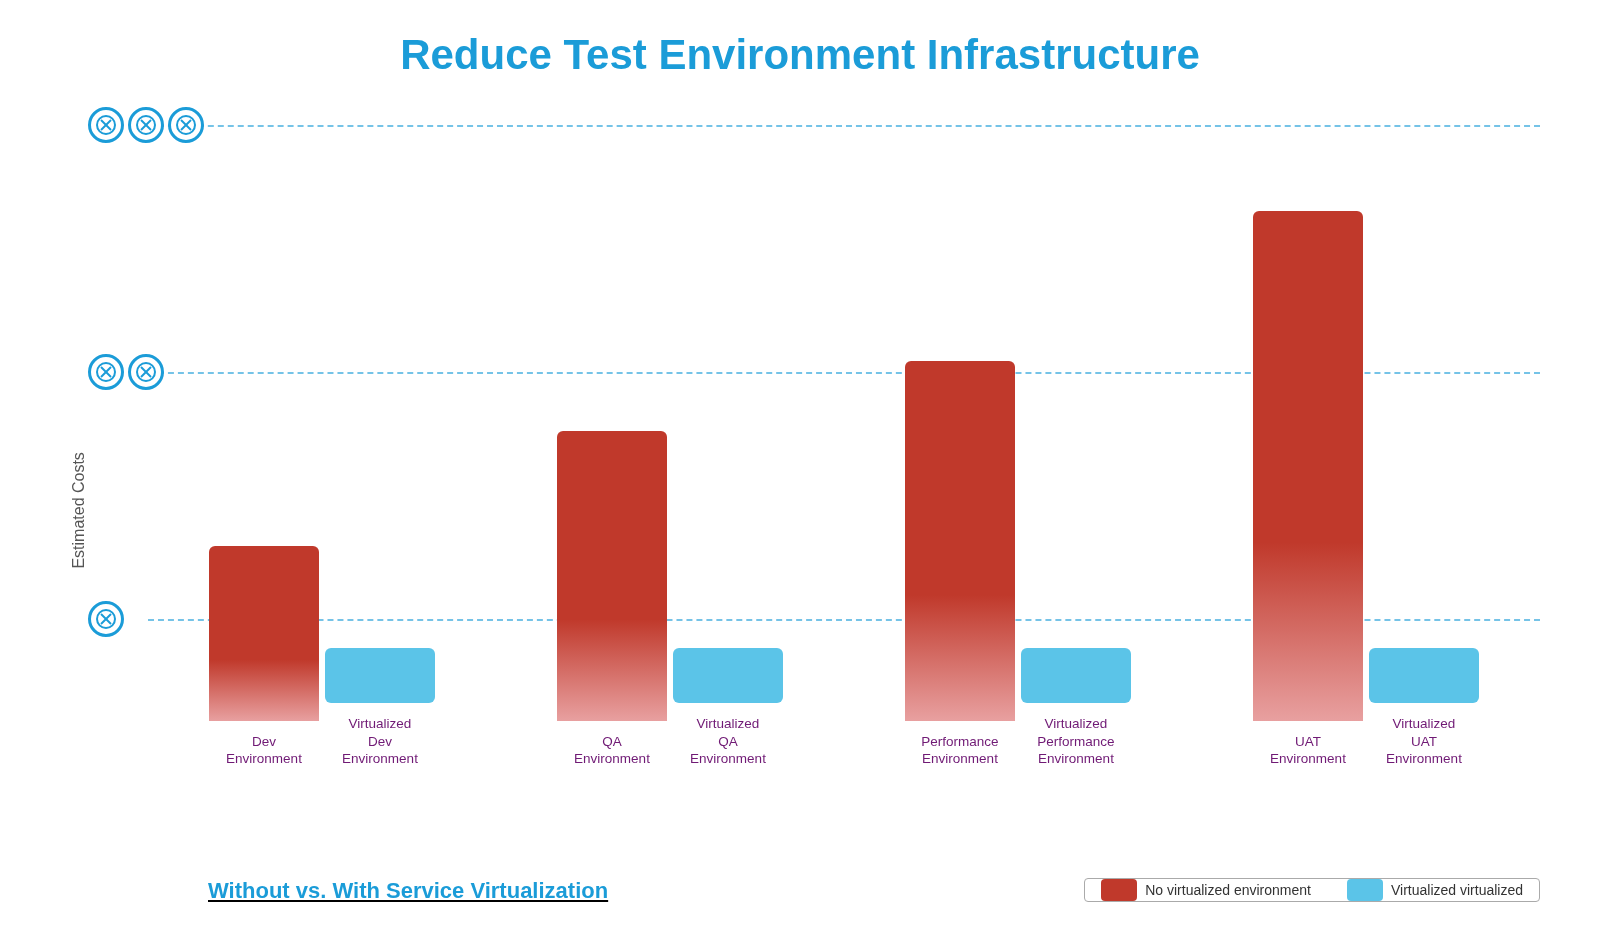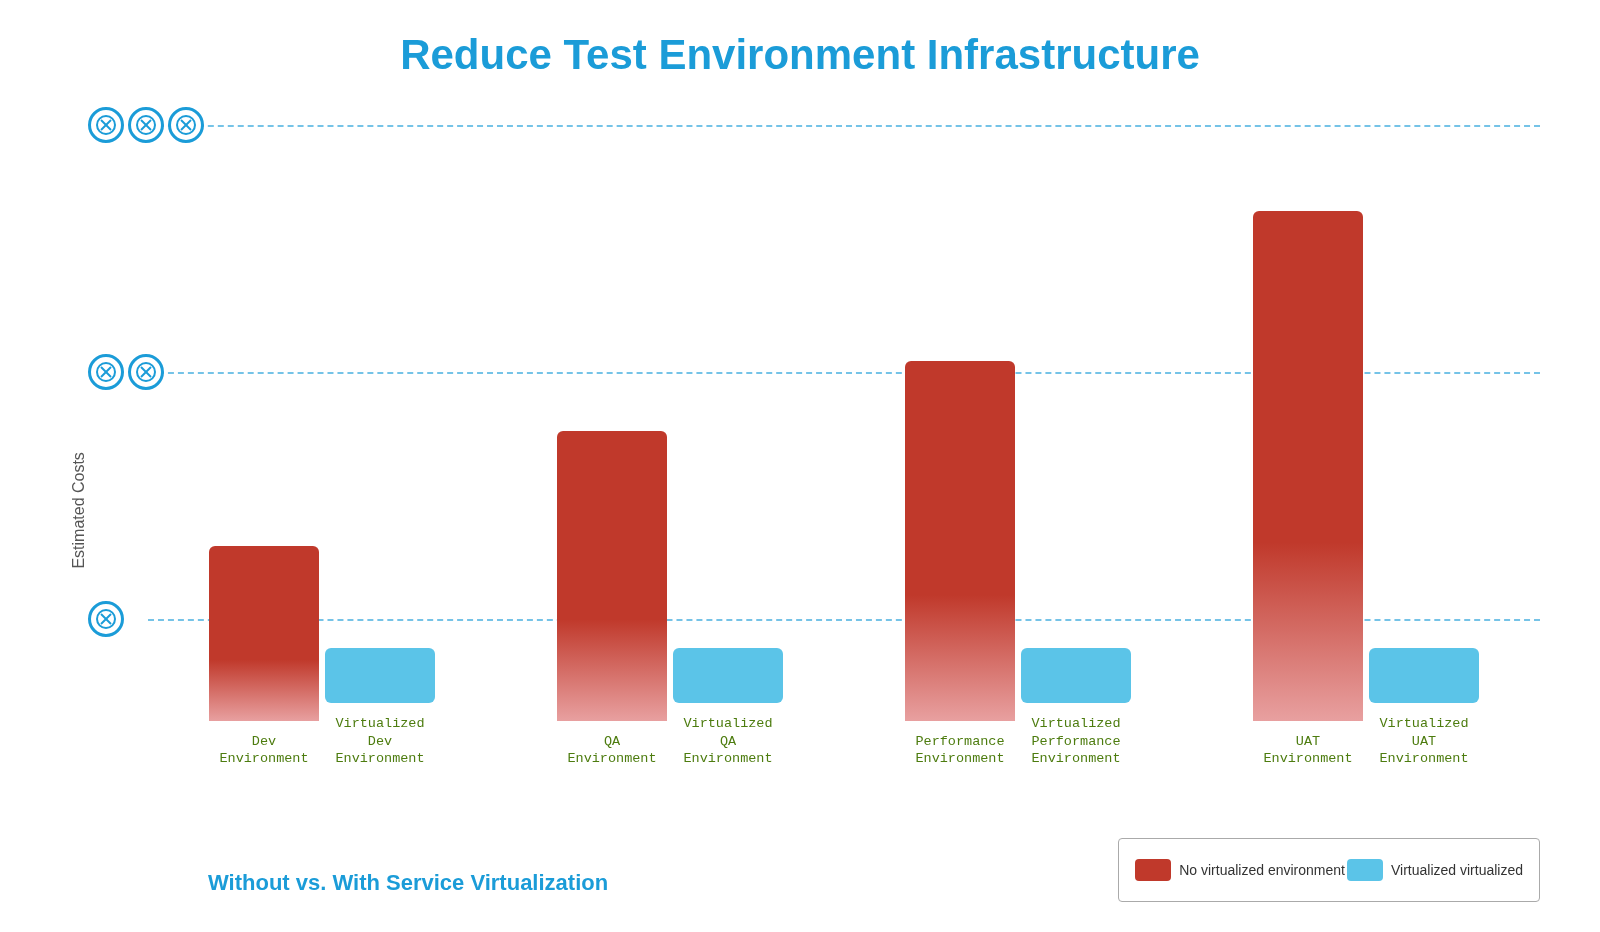--- a/index.html
+++ b/index.html
@@ -132,43 +132,42 @@
 
     .bar-blue {
       background: #5bc4e8;
       width: 110px;
       border-radius: 6px 6px 6px 6px;
     }
 
     .bar-label {
       text-align: center;
       font-size: 13.5px;
-      color: #4d7c0f;
+      color: #701a75;
       margin-top: 12px;
       line-height: 1.3;
       width: 110px;
-      font-family: Liberation Mono, monospace;
     }
 
     
     .subtitle {
       color: #1b9cd8;
       font-size: 22px;
       font-weight: 600;
       margin-top: 8px;
       padding-left: 60px;
     }
 
     
     .legend {
       display: flex;
       align-items: center;
-      gap: 2px;
+      gap: 36px;
       border: 1.5px solid #aaa;
-      padding: 20px 16px;
+      padding: 0 16px;
       border-radius: 4px;
       position: absolute;
       bottom: 10px;
       right: 0;
     }
 
     .legend-item {
       display: flex;
       align-items: center;
       gap: 8px;
@@ -181,26 +180,27 @@
       height: 22px;
       border-radius: 4px;
     }
 
     .legend-red { background: #c0392b; }
     .legend-blue { background: #5bc4e8; }
 
     .bottom-row {
       width: 100%;
       display: flex;
-      align-items: flex-start;
+      align-items: center;
       justify-content: space-between;
       padding-left: 60px;
       margin-top: 4px;
       position: relative;
       height: 50px;
+      text-decoration: underline;
     }
   </style>
 </head>
 <body>
 
 <div class="title">
   <div>Reduce Test Environment Infrastructure</div>
 </div>
 
 <div class="chart-area">

